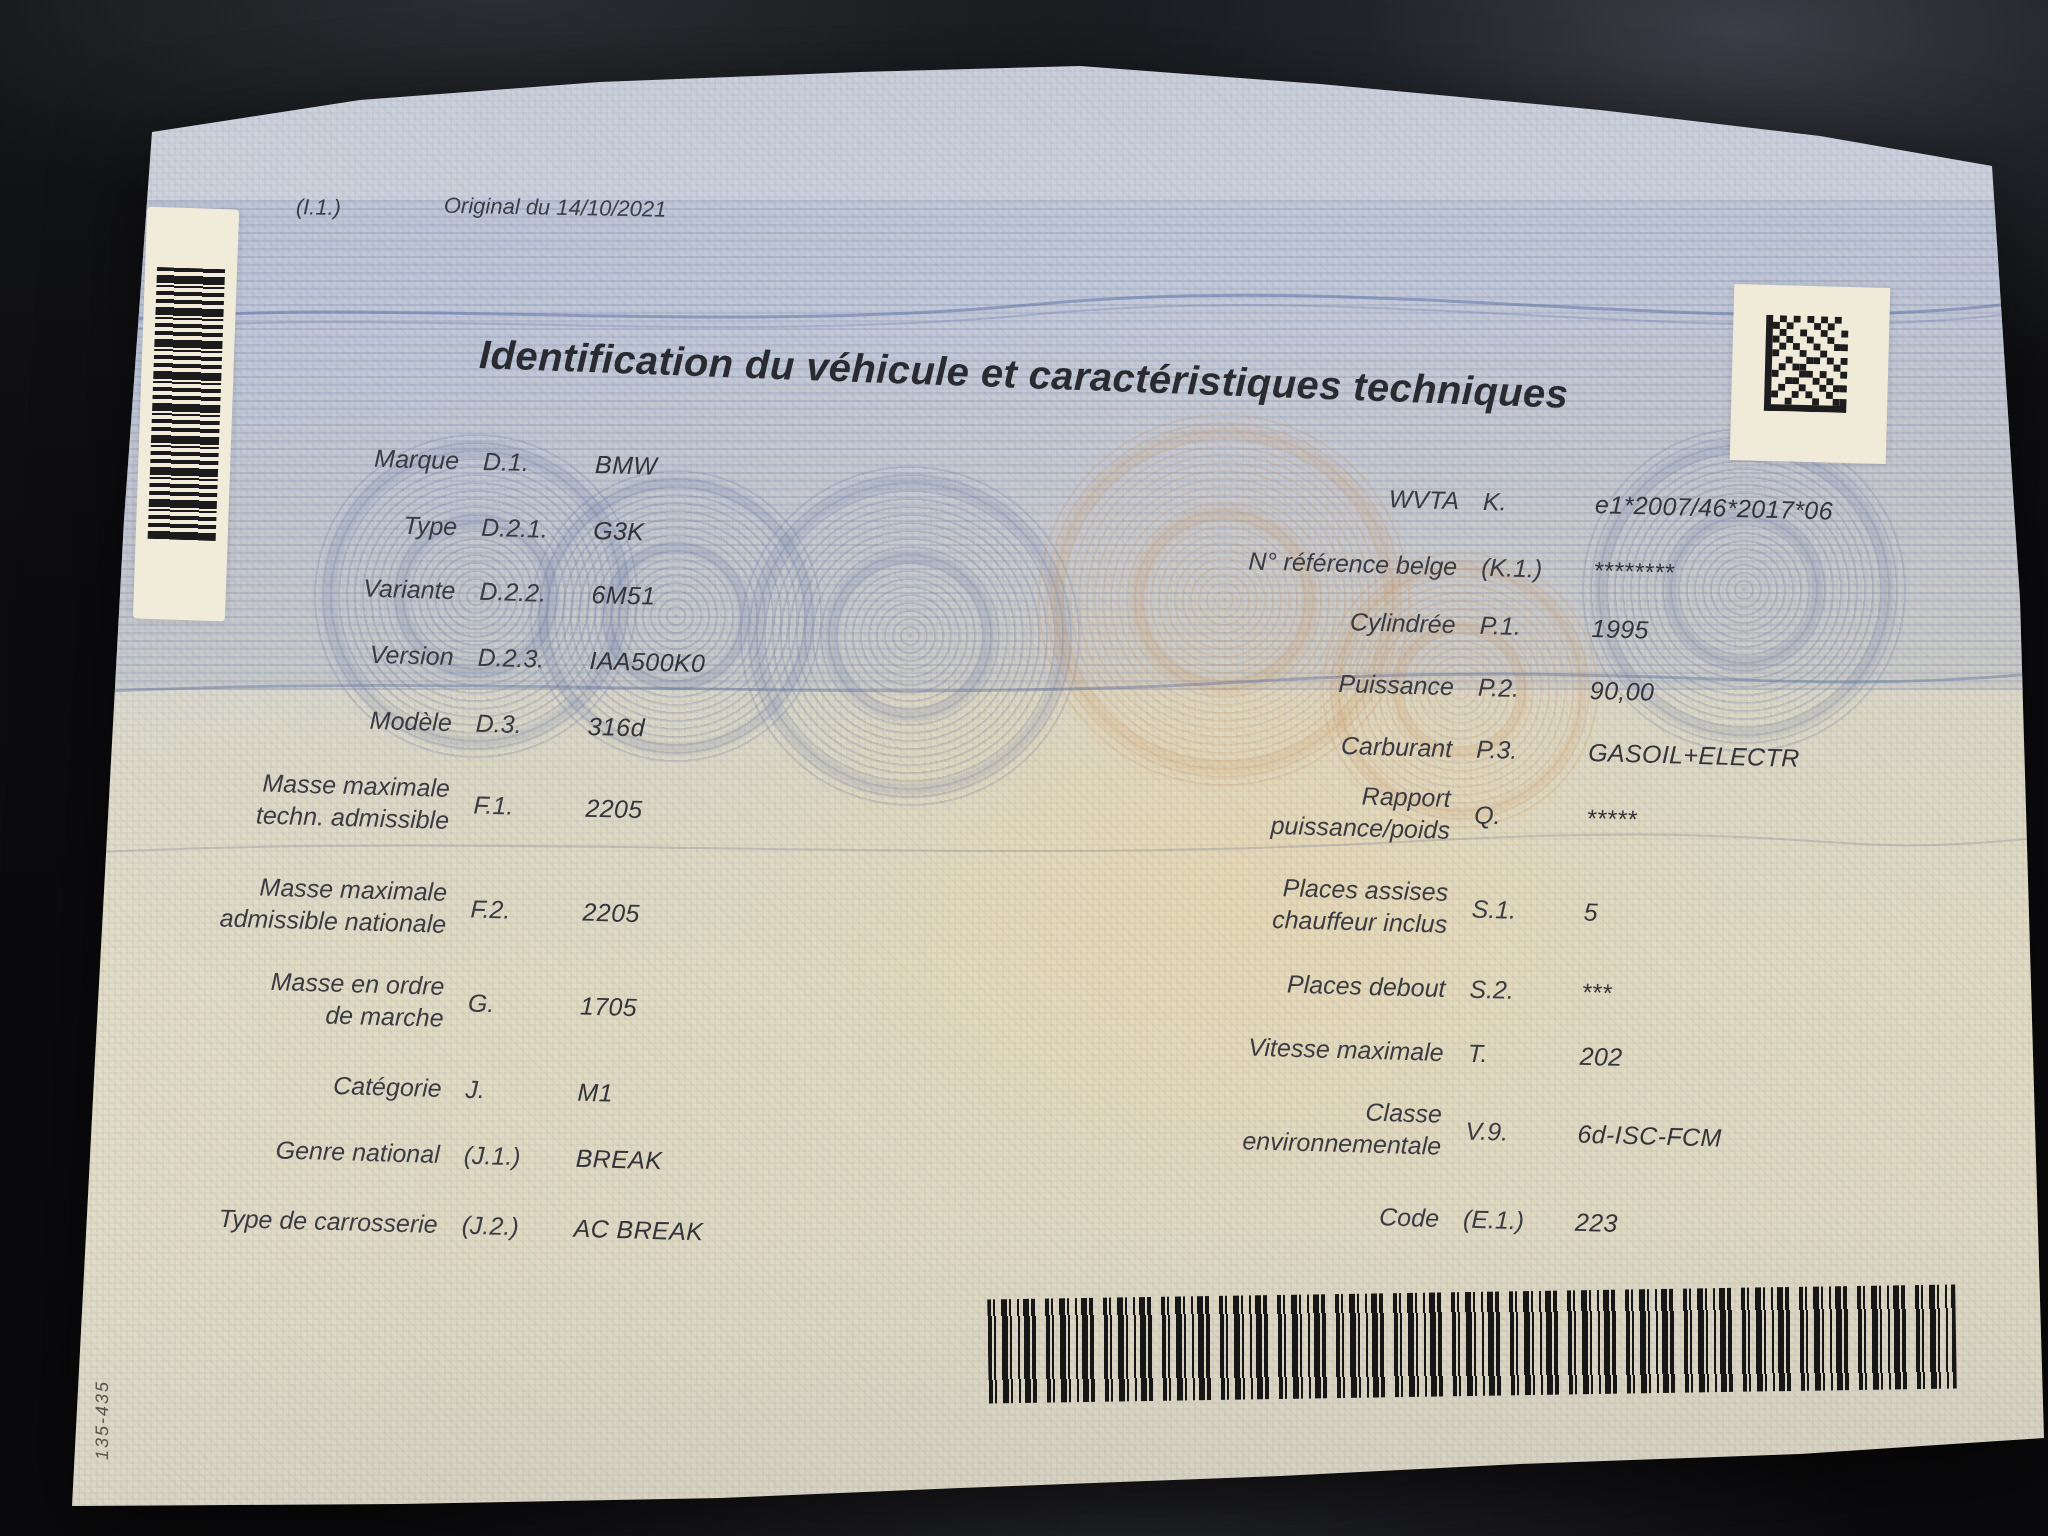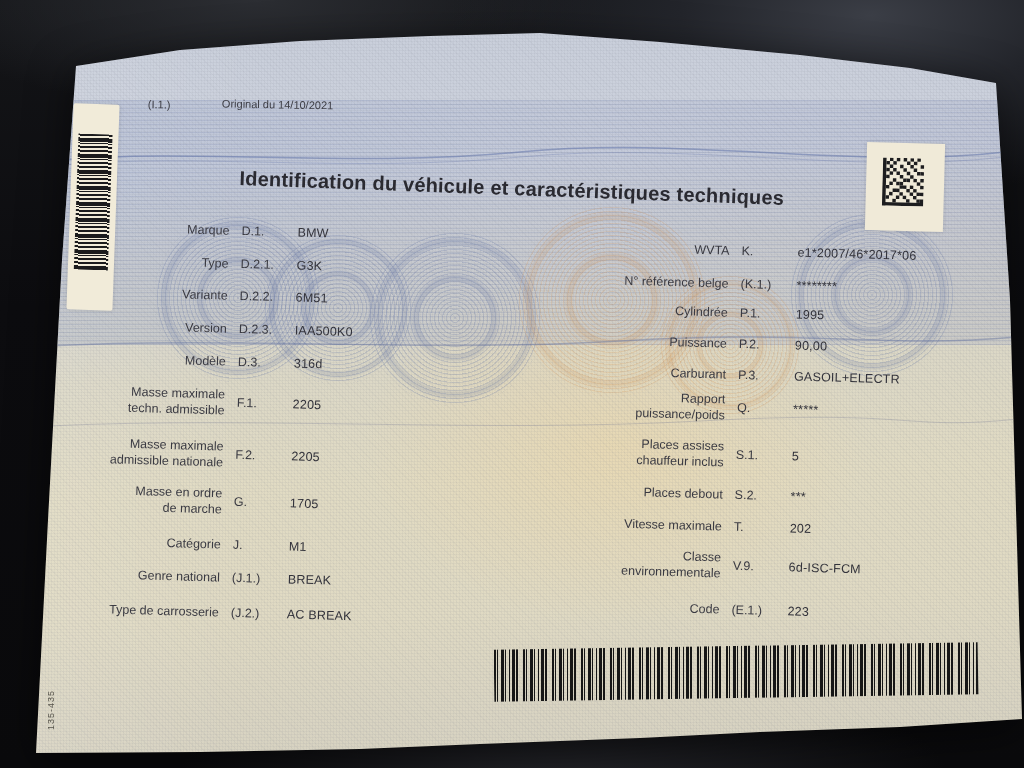--- a/index.html
+++ b/index.html
@@ -12,20 +12,21 @@
       radial-gradient(ellipse 600px 200px at 55% 103%, #26272c 0%, rgba(16,17,19,0) 65%),
       linear-gradient(180deg,#141518 0%, #0c0c0f 40%, #0a0a0c 100%);
   }
   .paper{
     position:absolute;inset:0;
     clip-path:polygon(76px 66px,180px 50px,300px 41px,430px 36px,540px 33px,660px 42px,800px 55px,910px 68px,996px 83px,1010px 300px,1022px 719px,900px 727px,760px 732px,640px 738px,560px 741px,480px 744px,360px 749px,200px 752px,36px 753px,48px 520px,62px 260px);
     background:
       radial-gradient(ellipse 420px 300px at 60% 58%, rgba(240,214,160,.45), rgba(240,214,160,0) 60%),
       linear-gradient(92deg, rgba(255,255,255,.10), rgba(255,255,255,0) 25%),
       linear-gradient(178deg,#c8ceda 0%,#cdd2dd 22%,#d3d3d0 34%,#dcd8c6 48%,#e1dbc3 62%,#e0dac3 78%,#d9d4c2 92%,#d5d1c0 100%);
+    font-style: italic;
   }
   .texture{
     position:absolute;inset:0;pointer-events:none;
     background:
       repeating-linear-gradient(0deg, rgba(120,124,138,.07) 0 1px, rgba(0,0,0,0) 1px 3px),
       repeating-linear-gradient(90deg, rgba(120,124,138,.07) 0 1px, rgba(0,0,0,0) 1px 3px),
       repeating-linear-gradient(45deg, rgba(110,115,132,.05) 0 1px, rgba(0,0,0,0) 1px 4px);
   }
   .band{
     position:absolute;left:40px;top:100px;width:975px;height:245px;pointer-events:none;

